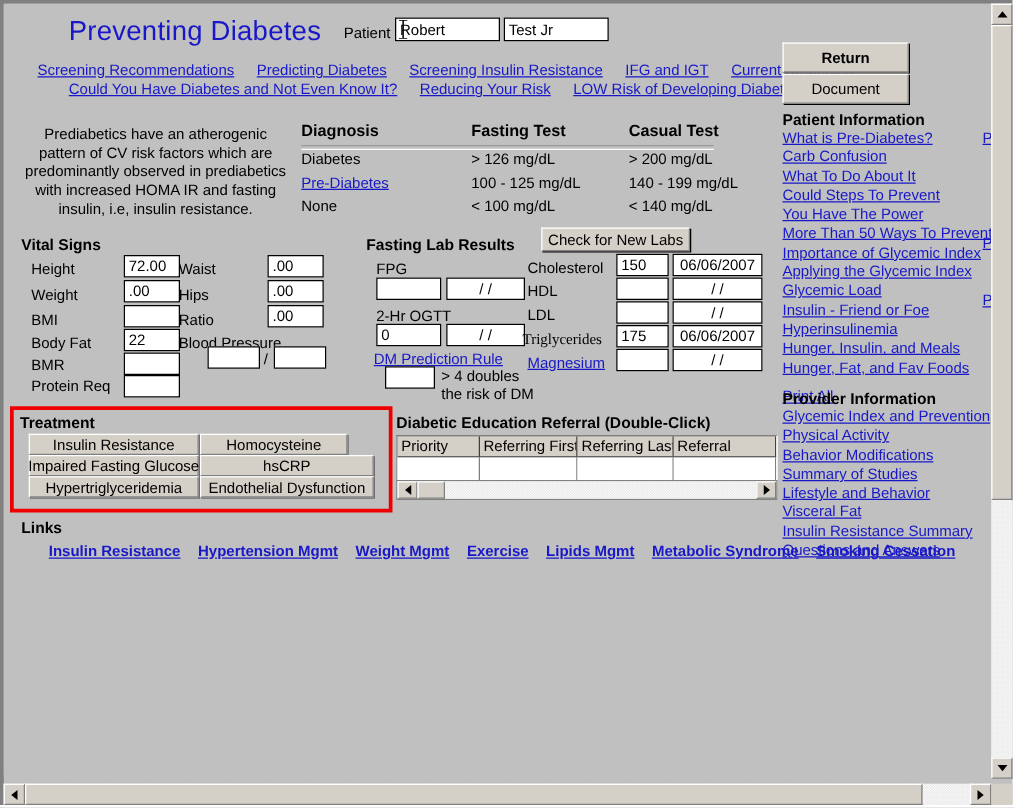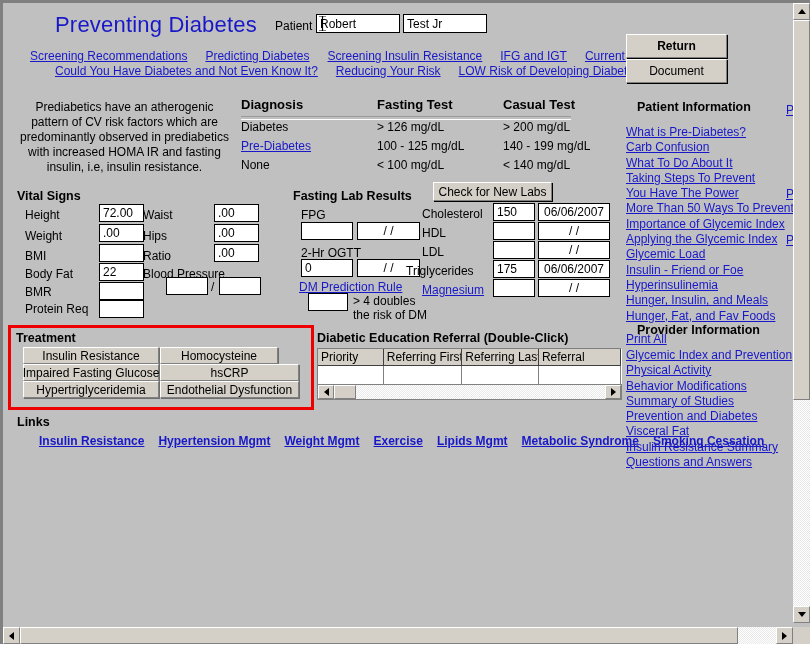--- a/index.html
+++ b/index.html
@@ -252,21 +252,21 @@
   
   .links-row { position:absolute; left:36px; top:431px; white-space:nowrap;font-weight:bold; }
   .links-row .lnk { margin-right: 14px; }
 
   
   .side { position: absolute; left: 623px; top: 0; width: 168px; }
   .side-head {
     font-weight: bold;
     font-size: 12.5px;
     white-space: nowrap;
-    margin: 11px;
+    margin: 0;
   }
   .side-link {
     display: block;
     font-size: 12px;
     line-height: 15.3px;
     white-space: nowrap;
   }
   .side-frag {
     position: absolute;
     color: #1818c8;
@@ -429,21 +429,21 @@
     <input class="txt fl-in" style="left: 354px; top: 256px; width: 63px; text-align: center;" value="/ /">
 
     <div class="lnk" style="position:absolute; left:296px; top:277px;">DM Prediction Rule</div>
     <input class="txt" style="position: absolute; left: 305px; top: 290px; width: 40px; height: 18px;">
     <div class="fl-lbl" style="left:350px; top:291px;">&gt; 4 doubles</div>
     <div class="fl-lbl" style="left:350px; top:305px;">the risk of DM</div>
 
     <div class="fl-lbl" style="left:419px; top:204px;">Cholesterol</div>
     <div class="fl-lbl" style="left:419px; top:223px;">HDL</div>
     <div class="fl-lbl" style="left:419px; top:242px;">LDL</div>
-    <div class="fl-lbl" style="left:403px; top:261px;">Triglycerides</div>
+    <div class="fl-lbl" style="left:415px; top:261px;font-family:Liberation Serif, serif;">Triglycerides</div>
     <div class="fl-lbl lnk" style="position:absolute; left:419px; top:280px;">Magnesium</div>
 
     <input class="txt fl-in" style="left: 490px; top: 200px; width: 42px;" value="150">
     <input class="txt fl-in" style="left: 490px; top: 219px; width: 42px;">
     <input class="txt fl-in" style="left: 490px; top: 238px; width: 42px;">
     <input class="txt fl-in" style="left: 490px; top: 257px; width: 42px;" value="175">
     <input class="txt fl-in" style="left: 490px; top: 276px; width: 42px;">
 
     <input class="txt fl-in" style="left: 535px; top: 200px; width: 72px; text-align: center;" value="06/06/2007">
     <input class="txt fl-in" style="left: 535px; top: 219px; width: 72px; text-align: center;" value="/ /">
@@ -492,41 +492,41 @@
     </div>
 
     <div class="btn btn-return">Return</div>
     <div class="btn btn-document">Document</div>
 
     <div class="side" style="top:86px;">
       <div class="side-head">Patient Information</div>
       <a class="side-link lnk">What is Pre-Diabetes?</a>
       <a class="side-link lnk">Carb Confusion</a>
       <a class="side-link lnk">What To Do About It</a>
-      <a class="side-link lnk">Taking Steps To Prevent</a>
+      <a class="side-link lnk">Could Steps To Prevent</a>
       <a class="side-link lnk">You Have The Power</a>
       <a class="side-link lnk">More Than 50 Ways To Prevent</a>
       <a class="side-link lnk">Importance of Glycemic Index</a>
       <a class="side-link lnk">Applying the Glycemic Index</a>
       <a class="side-link lnk">Glycemic Load</a>
       <a class="side-link lnk">Insulin - Friend or Foe</a>
       <a class="side-link lnk">Hyperinsulinemia</a>
       <a class="side-link lnk">Hunger, Insulin, and Meals</a>
       <a class="side-link lnk">Hunger, Fat, and Fav Foods</a>
       <div style="height:8px"></div>
       <a class="side-link lnk">Print All</a>
     </div>
 
     <div class="side" style="top:309px;">
       <div class="side-head">Provider Information</div>
       <a class="side-link lnk">Glycemic Index and Prevention</a>
       <a class="side-link lnk">Physical Activity</a>
       <a class="side-link lnk">Behavior Modifications</a>
       <a class="side-link lnk">Summary of Studies</a>
-      <a class="side-link lnk">Prevention and Diabetes</a>
+      <a class="side-link lnk">Lifestyle and Behavior</a>
       <a class="side-link lnk">Visceral Fat</a>
       <a class="side-link lnk">Insulin Resistance Summary</a>
       <a class="side-link lnk">Questions and Answers</a>
     </div>
 
     <div class="side-frag" style="left:783px; top:100px;">Pr</div>
     <div class="side-frag" style="left:783px; top:184px;">Pr</div>
     <div class="side-frag" style="left:783px; top:230px;">Pr</div>
 
   </div>

